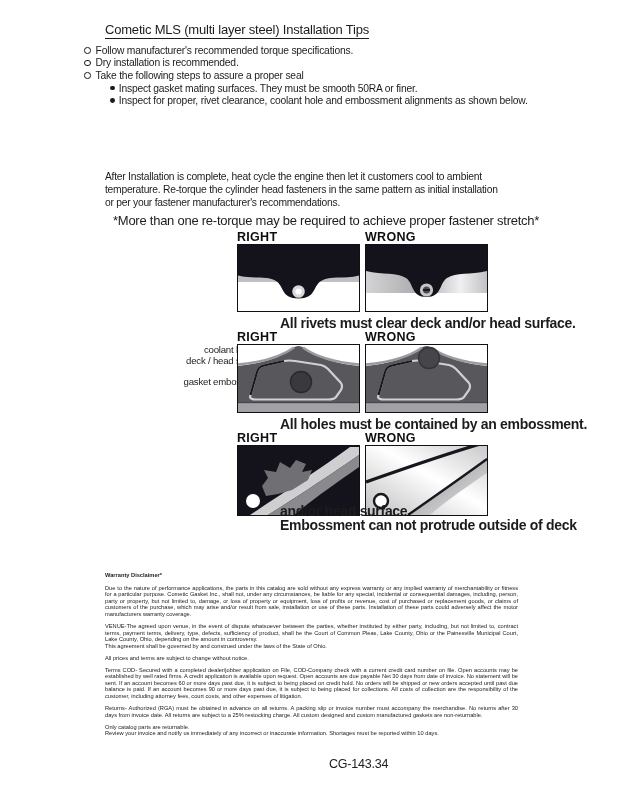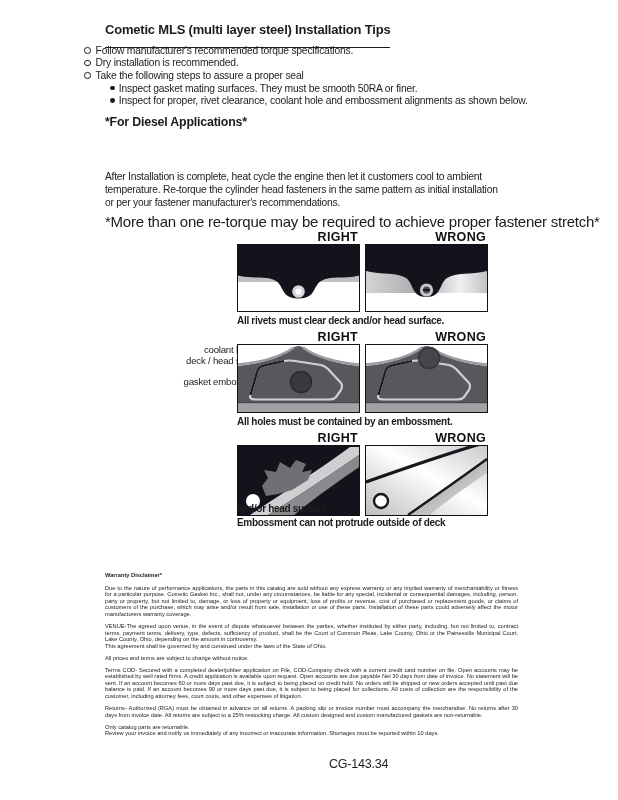--- a/index.html
+++ b/index.html
@@ -1,43 +1,43 @@
 <!DOCTYPE html>
 <html><head>
 <meta charset="utf-8">
 <style>
   html,body{margin:0;padding:0;background:#ffffff;}
   .page{position:relative;width:618px;height:800px;background:#ffffff;overflow:hidden;
         font-family:"Liberation Sans","DejaVu Sans",sans-serif;color:#1c1c1e;}
 
   
-  .title{position:absolute;left:105px;top:22px;font-size:13px;font-weight:bold;
-         letter-spacing:-0.2px;border-bottom:1.6px solid #1c1c1e;padding-bottom:10px;white-space:nowrap;}
+  .title{position:absolute;left:105px;top:22px;font-size:13px;font-weight:normal;
+         letter-spacing:-0.2px;border-bottom:1.6px solid #1c1c1e;padding-bottom:1px;white-space:nowrap;}
 
   
   .tips{position:absolute;left:84px;top:44px;font-size:10.3px;letter-spacing:-0.2px;}
   .tip-row{display:flex;align-items:center;height:12.6px;white-space:nowrap;}
   .tip-row.lv2{margin-left:26px;}
   .b-circ{width:4.6px;height:4.6px;border:1.1px solid #1c1c1e;border-radius:50%;
           margin-right:5px;flex:0 0 auto;}
   .b-dot{width:4.8px;height:4.8px;background:#1c1c1e;border-radius:50%;margin-right:4px;flex:0 0 auto;}
 
   
   .diesel-head{position:absolute;left:105px;top:115px;font-size:12.4px;font-weight:bold;letter-spacing:-0.2px;}
   .bodyline{font-size:10.3px;letter-spacing:-0.25px;line-height:13px;white-space:nowrap;}
   .para1{position:absolute;left:105px;top:134px;}
   .para2{position:absolute;left:105px;top:170px;}
-  .note{position:absolute;left:105px;top:213px;font-size:15px;letter-spacing:-0.25px;white-space:nowrap;}
-
-  
-  .dlabel{position:absolute;width:121px;text-align:right;font-size:12.5px;font-weight:bold;
+  .note{position:absolute;left:113px;top:213px;font-size:13px;letter-spacing:-0.25px;white-space:nowrap;}
+
+  
+  .dlabel{position:absolute;width:121px;text-align:left;font-size:12.5px;font-weight:bold;
           letter-spacing:0.3px;color:#0f0f12;}
   .dbox{position:absolute;width:121px;border:1.8px solid #111015;background:#fff;box-sizing:content-box;}
   .dbox svg{display:block;}
-  .dcap{position:absolute;font-size:10px;font-weight:bold;letter-spacing:-0.3px;white-space:nowrap;}
+  .dcap{position:absolute;font-size:14px;font-weight:bold;letter-spacing:-0.3px;white-space:nowrap;margin-left:43px;}
   .callout{position:absolute;left:118px;width:148px;text-align:right;font-size:9.6px;
            letter-spacing:-0.2px;white-space:nowrap;}
   .leaders{position:absolute;left:130px;top:340px;pointer-events:none;}
 
   
   .legal{position:absolute;left:105px;top:572px;width:413px;font-size:5.7px;line-height:6.6px;
          letter-spacing:0;text-align:justify;color:#222;}
   .legal p{margin:0 0 5.4px 0;}
   .legal .lt{font-weight:bold;margin-bottom:6px;}
 
@@ -66,21 +66,20 @@
     <div class="tip-row lv2">
       <span class="b-dot"></span>
       <span>Inspect gasket mating surfaces.  They must be smooth 50RA or finer.</span>
     </div>
     <div class="tip-row lv2">
       <span class="b-dot"></span>
       <span>Inspect for proper, rivet clearance, coolant hole and embossment alignments as shown below.</span>
     </div>
   </div>
 
-  <div class="diesel-head">*For Diesel Applications*</div>
   <div class="para1">
   </div>
   <div class="para2">
     <div class="bodyline">After Installation is complete, heat cycle the engine then let it customers cool to ambient</div>
     <div class="bodyline">temperature. Re-torque the cylinder head fasteners in the same pattern as initial installation</div>
     <div class="bodyline">or per your fastener manufacturer's recommendations.</div>
   </div>
   <div class="note">*More than one re-torque may be required to achieve proper fastener stretch*</div>
 
   <div class="dlabel" style="left:237px;top:230px;">RIGHT</div>

